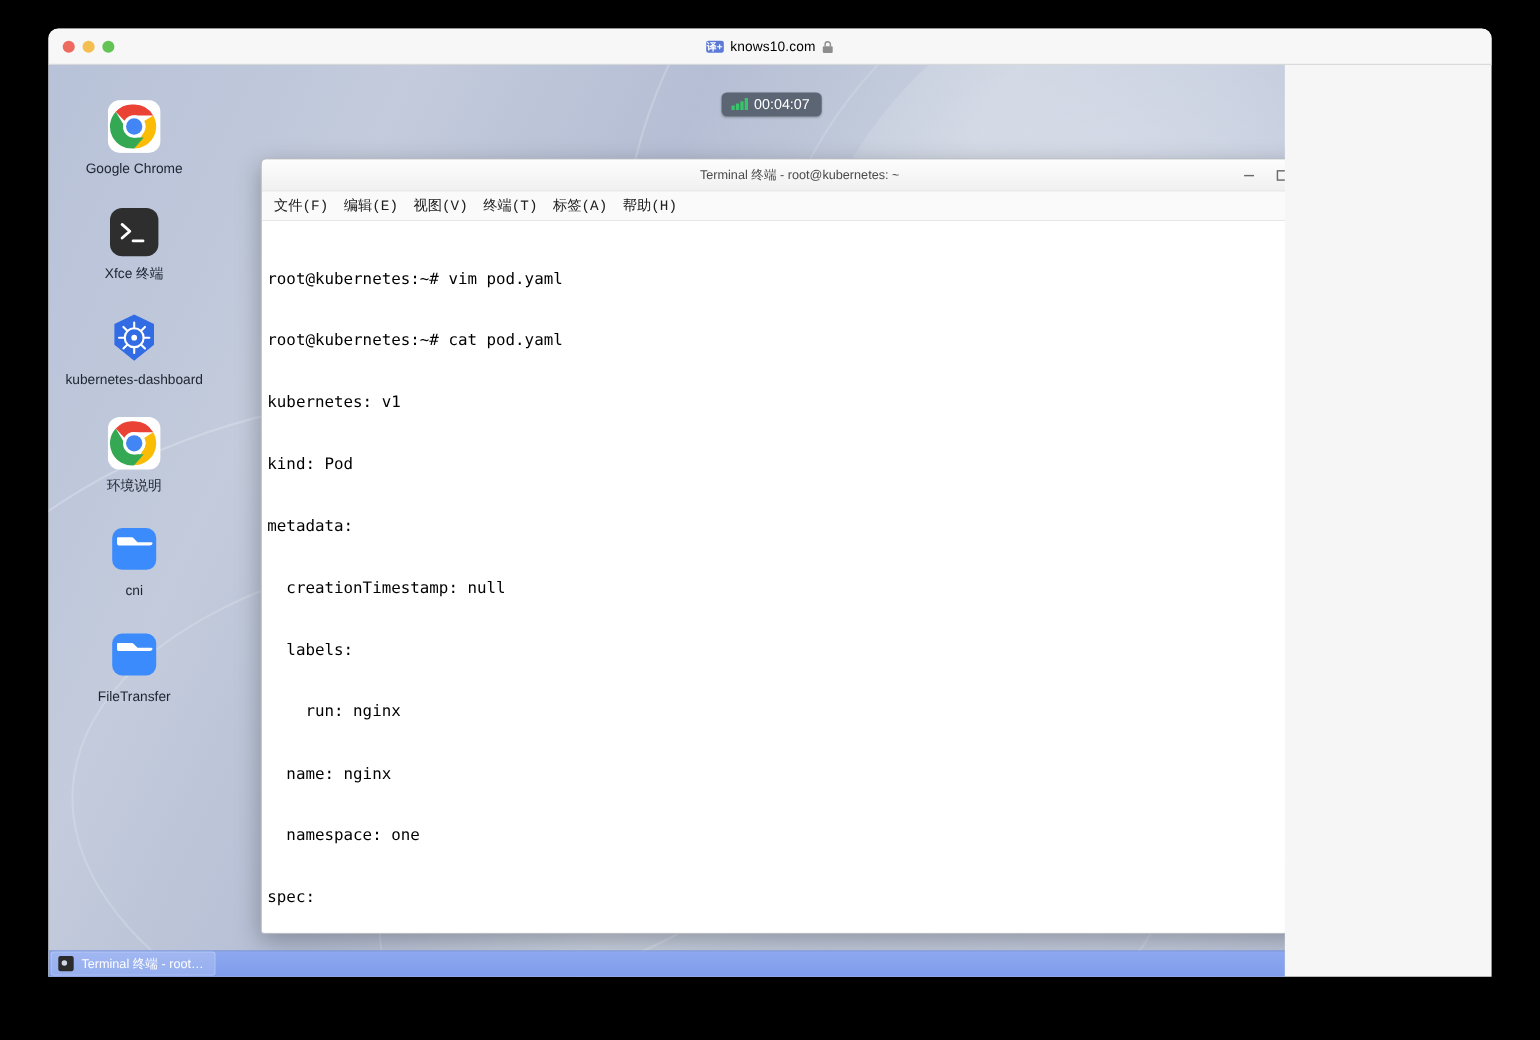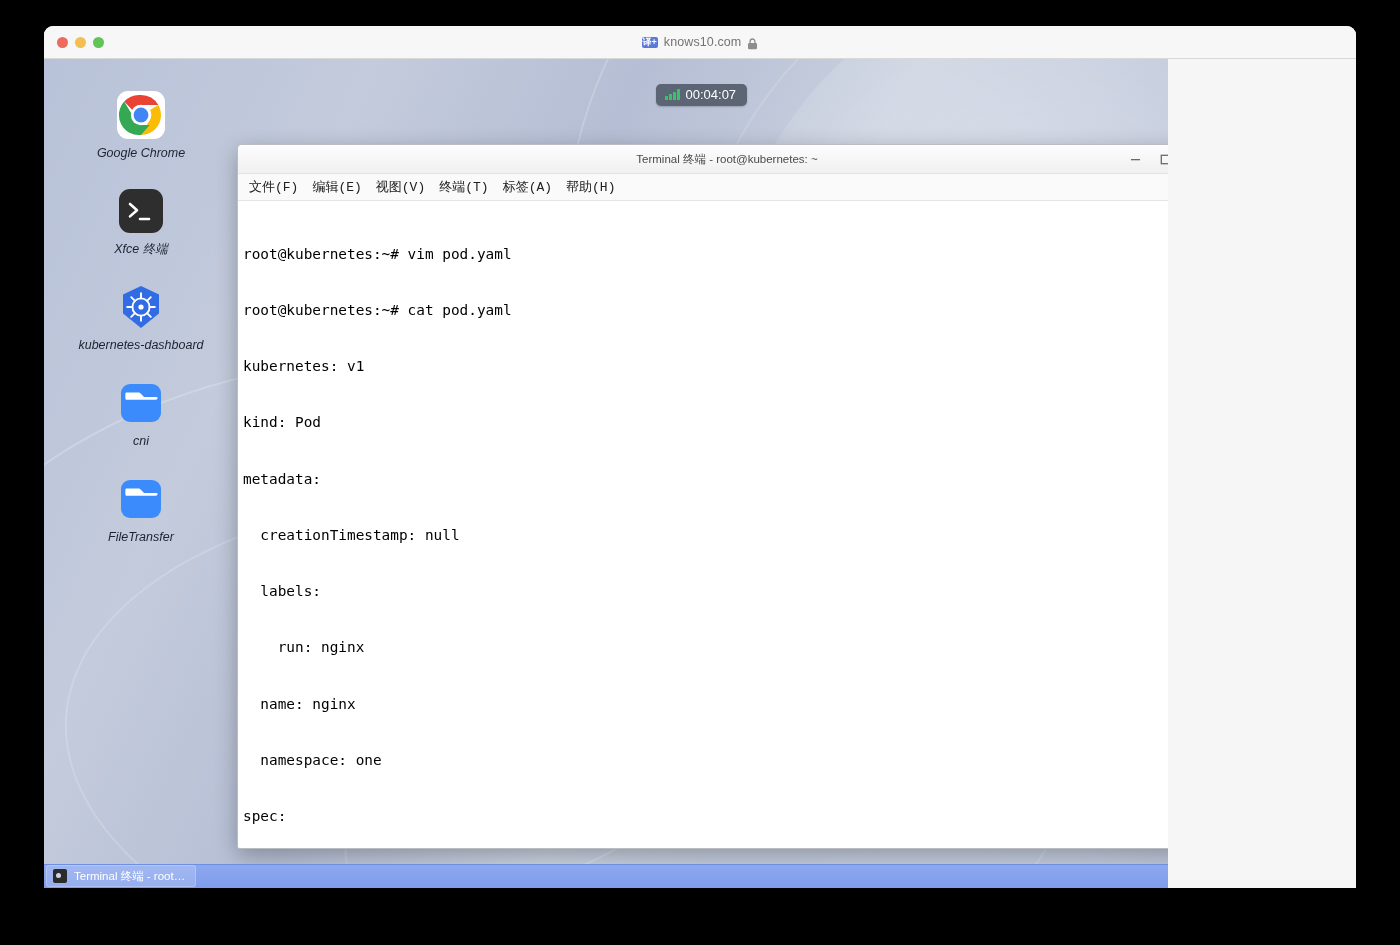--- a/index.html
+++ b/index.html
@@ -80,21 +80,21 @@
     display: inline-block;
     background: #5b79d6;
     color: #fff;
     font-size: 9px;
     line-height: 11px;
     padding: 0 1px;
     border-radius: 2px;
   }
   .addr-text {
     font-size: 12.5px;
-    color: #737373;
+    color: #000000;
     letter-spacing: .1px;
   }
   .lock-icon { display: inline-block; width: 11px; height: 12px; }
 
   
   .desktop {
     position: relative;
     width: 1124px;
     height: 830px;
     overflow: hidden;
@@ -143,24 +143,23 @@
   .bars { display: inline-flex; align-items: flex-end; gap: 1.5px; height: 11px; }
   .bars i { display: block; width: 2.5px; background: #39c46b; border-radius: .5px; }
   .bars i:nth-child(1) { height: 4px; }
   .bars i:nth-child(2) { height: 6px; }
   .bars i:nth-child(3) { height: 8px; }
   .bars i:nth-child(4) { height: 11px; }
 
   
   .desk-icons {
     position: absolute;
-    left: 32px;
+    left: 13px;
     top: 32px;
     width: 130px;
-    font-style: italic;
   }
   .desk-icon {
     width: 130px;
     margin-bottom: 26px;
     text-align: center;
     cursor: pointer;
   }
   .desk-icon .glyph {
     width: 48px;
     height: 48px;
@@ -393,20 +392,40 @@
               <g fill="none" stroke="#ffffff" stroke-width="1.9" stroke-linecap="round">
                 <circle cx="24" cy="24" r="8.6"></circle>
                 <circle cx="24" cy="24" r="2.6" fill="#ffffff" stroke="none"></circle>
                 <path d="M24 15.4V10.2M24 32.6v5.2M15.4 24h-5.2M32.6 24h5.2M17.9 17.9l-3.7-3.7M30.1 30.1l3.7 3.7M30.1 17.9l3.7-3.7M17.9 30.1l-3.7 3.7"></path>
               </g>
             </svg>
           </span>
           <div class="label">kubernetes-dashboard</div>
         </div>
 
+        <div class="desk-icon">
+          <span class="glyph">
+            <svg class="glyph" viewBox="0 0 48 48">
+              <defs>
+                <clipPath id="cr2">
+                    <rect x="0" y="0" width="48" height="48" rx="11"></rect>
+                  </clipPath>
+              </defs>
+              <g clip-path="url(#cr2)">
+                <rect width="48" height="48" fill="#fff"></rect>
+                <path d="M24 4a20 20 0 0 1 17.3 10H24a10 10 0 0 0-8.7 5.1L7.2 10.6A20 20 0 0 1 24 4z" fill="#ea4335"></path>
+                <path d="M41.3 14A20 20 0 0 1 24 44l8.7-15A10 10 0 0 0 33 19.1z" fill="#fbbc05"></path>
+                <path d="M24 44A20 20 0 0 1 7.2 10.6L15.9 25A10 10 0 0 0 24 34h8.7z" fill="#34a853"></path>
+                <circle cx="24" cy="24" r="10.2" fill="#fff"></circle>
+                <circle cx="24" cy="24" r="7.4" fill="#4285f4"></circle>
+              </g>
+            </svg>
+          </span>
+          <div class="label">环境说明</div>
+        </div>
 
 
         <div class="desk-icon">
           <span class="glyph">
             <svg class="glyph" viewBox="0 0 48 48">
               <rect x="4" y="5" width="40" height="38" rx="9" fill="#3b8bfd"></rect>
               <path d="M8.5 13.5h12.8c1.2 0 1.8.4 2.6 1.2l3.1 3.2H39.5c.9 0 1.4.8 1 1.6-.4.9-1.3 1.3-2.4 1.3H10c-1 0-1.6-.6-1.6-1.6v-4.6c0-.6.4-1.1 1.1-1.1z" fill="#ffffff"></path>
             </svg>
           </span>
           <div class="label">cni</div>

